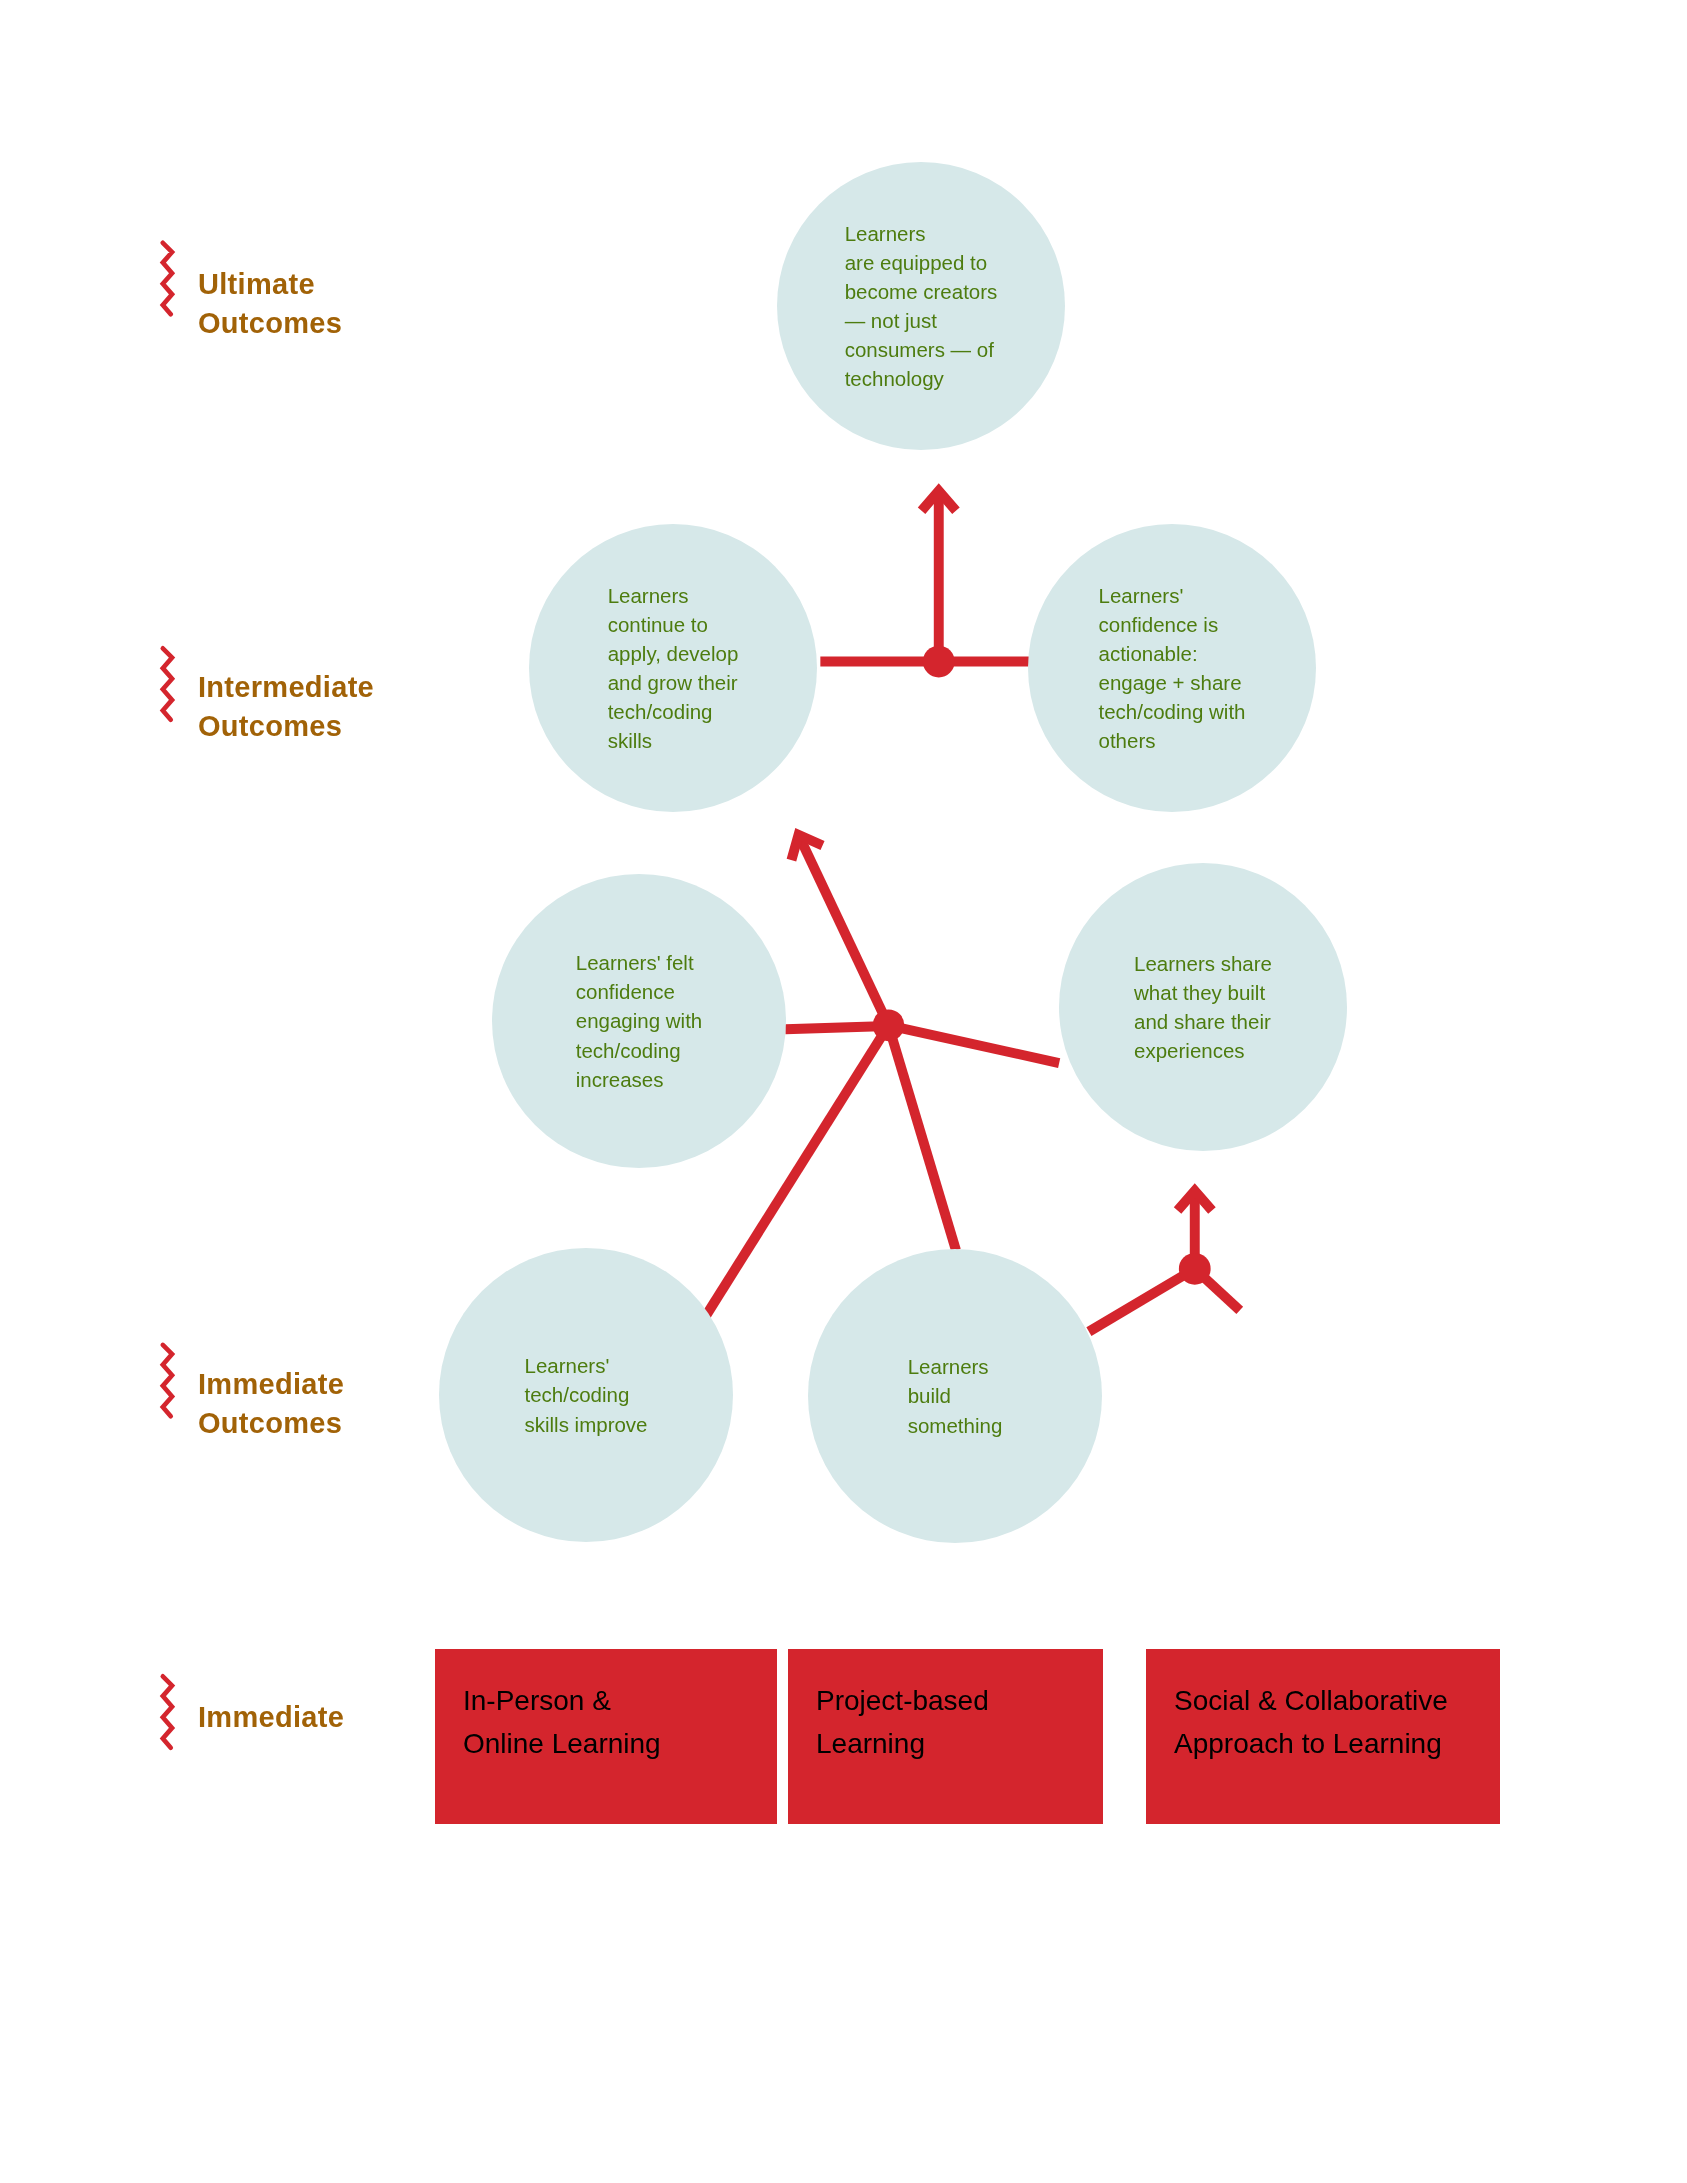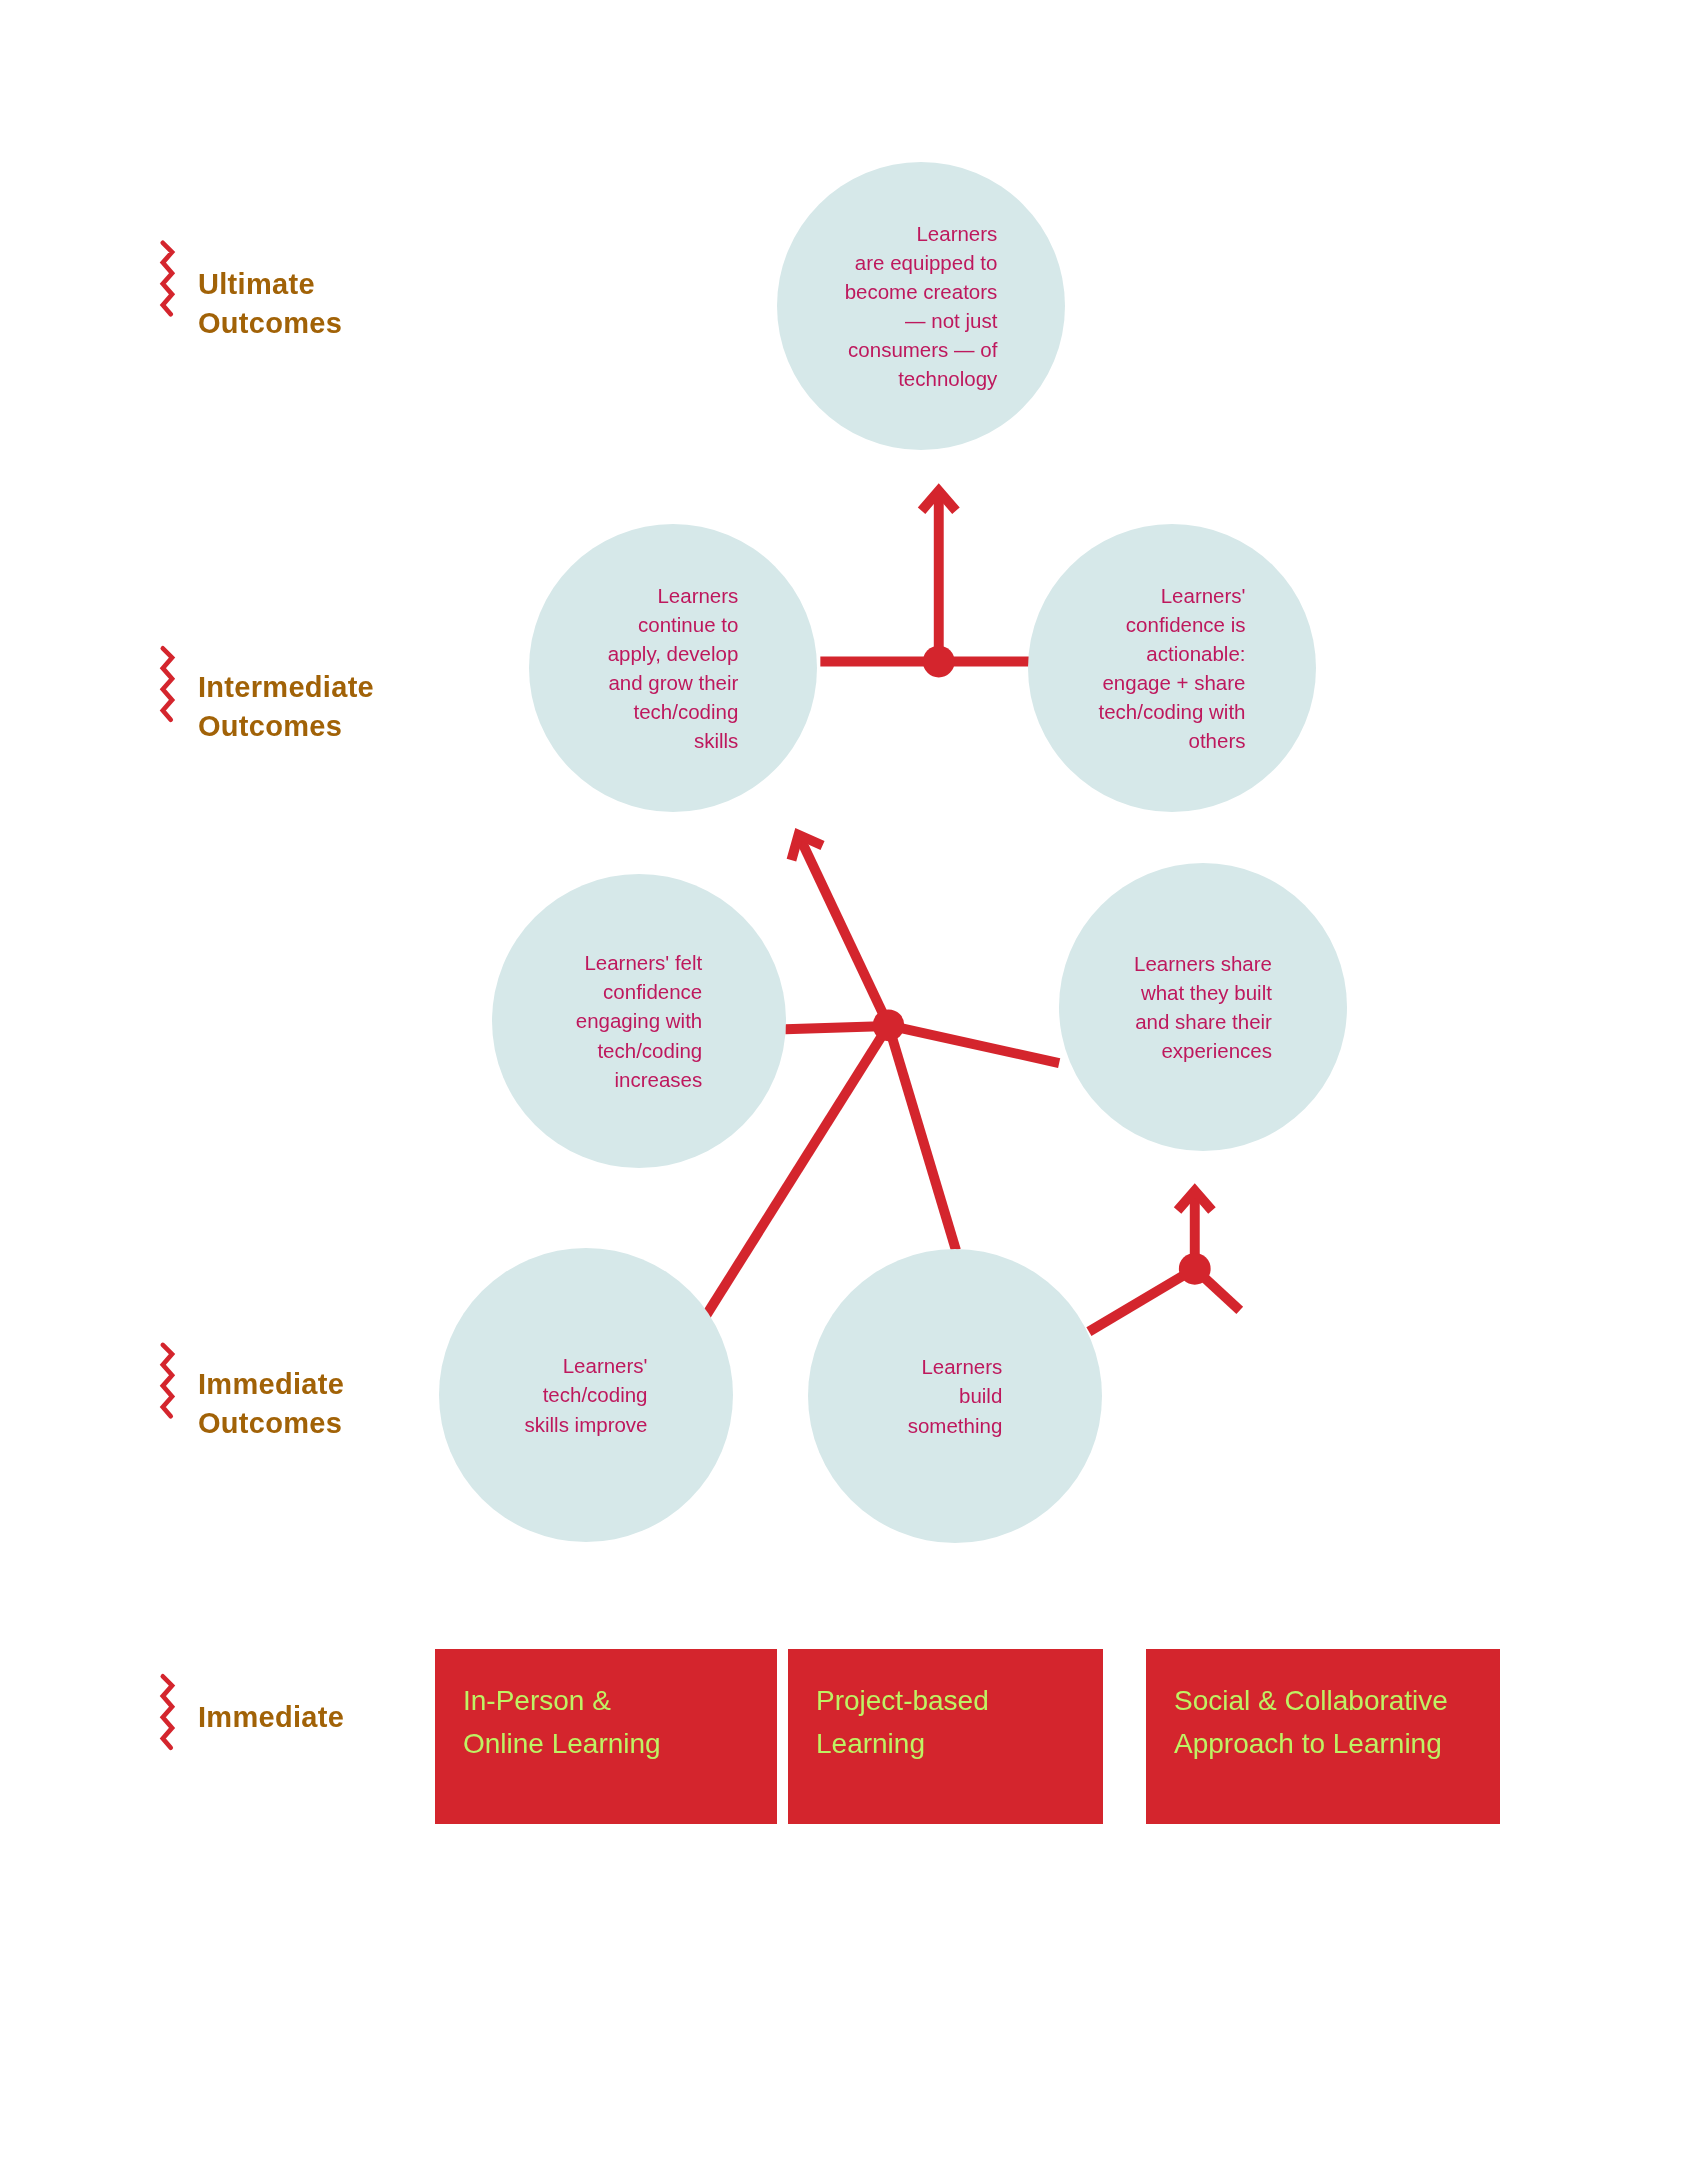--- a/index.html
+++ b/index.html
@@ -13,45 +13,45 @@
   }
   .connector-layer {
     position: absolute;
     left: 0; top: 0;
     width: 1687px; height: 2183px;
   }
   .circle {
     position: absolute;
     border-radius: 50%;
     background: #d6e8e9;
-    color: #be185d;
+    color: #4d7c0f;
     font-size: 20.5px;
     line-height: 1.42;
     display: flex;
     align-items: center;
     justify-content: center;
-    text-align: right;
+    text-align: left;
     white-space: pre-line;
   }
   .row-label {
     position: absolute;
     color: #a16207;
     font-weight: bold;
     font-size: 29px;
     line-height: 1.36;
     white-space: pre-line;
     letter-spacing: 0.3px;
   }
   .activity-box {
     position: absolute;
     top: 1649px;
     height: 175px;
     box-sizing: border-box;
     background: #d4252d;
-    color: #bef264;
+    color: #000000;
     font-size: 28px;
     line-height: 1.55;
     padding: 30px 26.5px 0 28px;
     white-space: pre-line;
   }
 </style>
 </head>
 <body>
 
 <div class="canvas">

